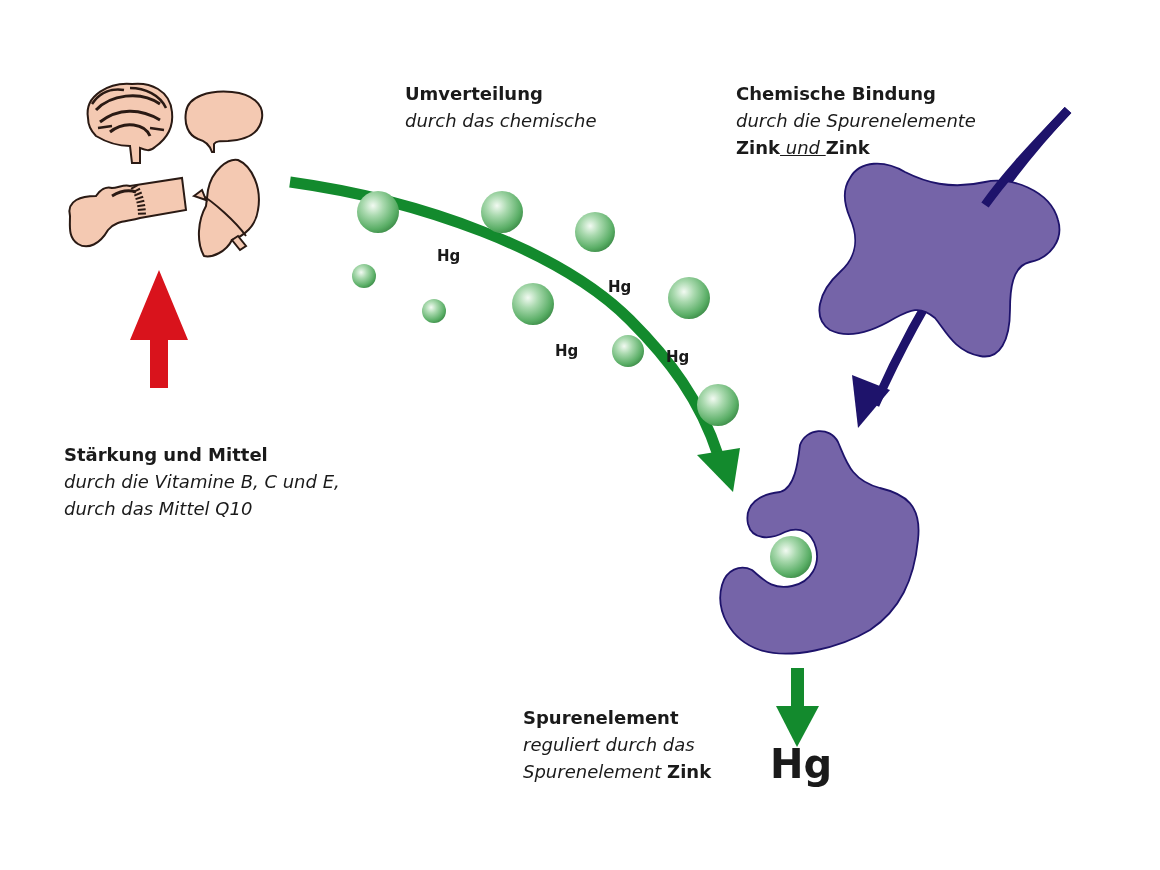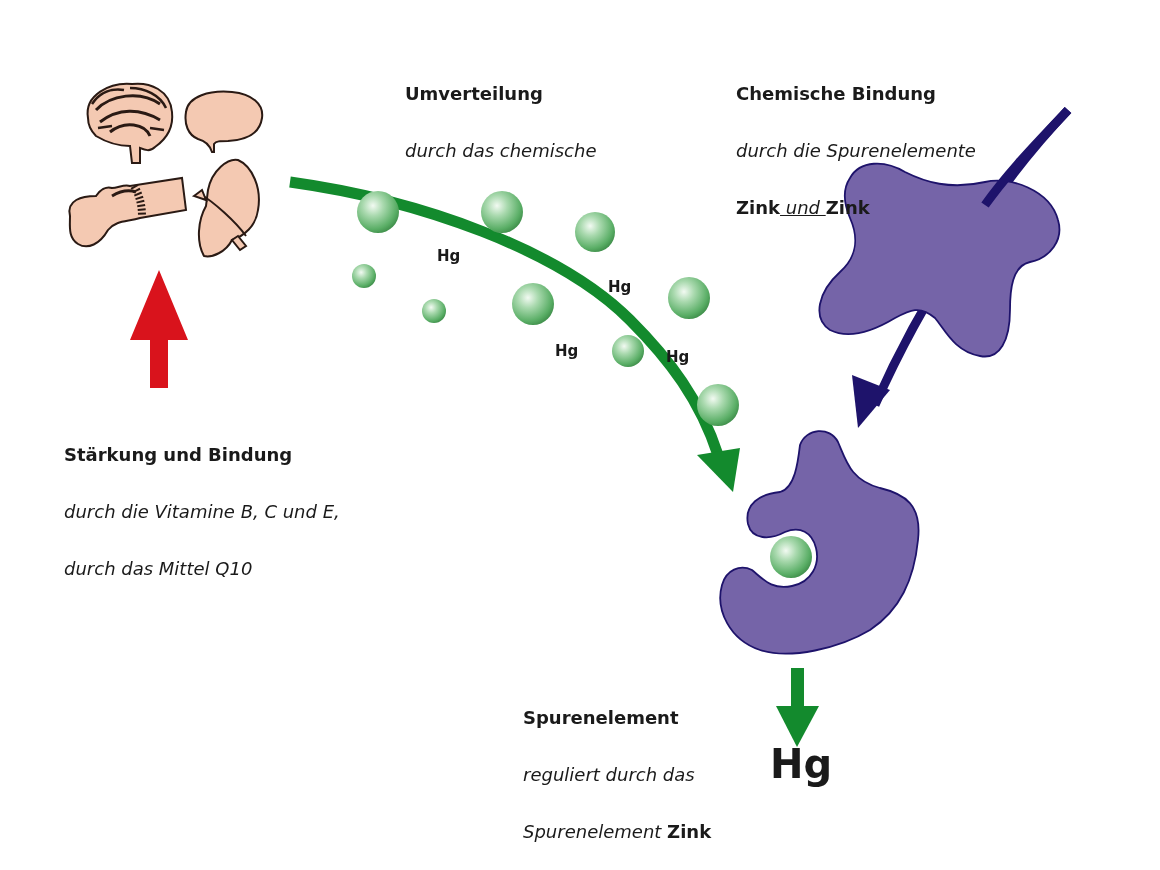--- a/index.html
+++ b/index.html
@@ -1,20 +1,20 @@
 <!DOCTYPE html>
 <html><head>
 <meta charset="utf-8">
 <style>
   html, body { margin:0; padding:0; background:#ffffff; }
   body { width:1160px; height:870px; position:relative; overflow:hidden; font-family:"DejaVu Sans", sans-serif; color:#1a1a1a; }
   #art { position:absolute; left:0; top:0; }
   .block { position:absolute; line-height:27px; font-size:18px; }
   .block .title { font-weight:bold; display:block; }
-  .block .line { display:block; font-style:italic;margin-top:30px; }
+  .block .line { display:block; font-style:italic; }
   .b { font-weight:bold; font-style:normal; }
   .hg { font-weight:bold; font-size:15px; }
   .hg-big { position:absolute; font-weight:bold; font-size:40px; left:770px; top:742px; line-height:44px; }
 </style>
 </head>
 <body>
 
 <svg id="art" width="1160" height="870" viewBox="0 0 1160 870">
   <defs>
     <radialGradient id="sph" cx="0.38" cy="0.35" r="0.7">
@@ -98,21 +98,21 @@
   <span class="line">durch das chemische</span>
 </div>
 
 <div class="block" style="left:736px;top:80px;">
   <span class="title">Chemische Bindung</span>
   <span class="line">durch die Spurenelemente</span>
   <span class="line"><span class="b">Zink</span><span style="white-space:pre;text-decoration:underline;"> und </span><span class="b">Zink</span></span>
 </div>
 
 <div class="block" style="left:64px;top:441px;">
-  <span class="title">Stärkung und Bindung</span>
+  <span class="title">Stärkung und Mittel</span>
   <span class="line">durch die Vitamine B, C und E,</span>
   <span class="line">durch das Mittel Q10</span>
 </div>
 
 <div class="block" style="left:523px;top:704px;">
   <span class="title">Spurenelement</span>
   <span class="line">reguliert durch das</span>
   <span class="line"><span style="white-space:pre;">Spurenelement </span><span class="b">Zink</span></span>
 </div>
 

